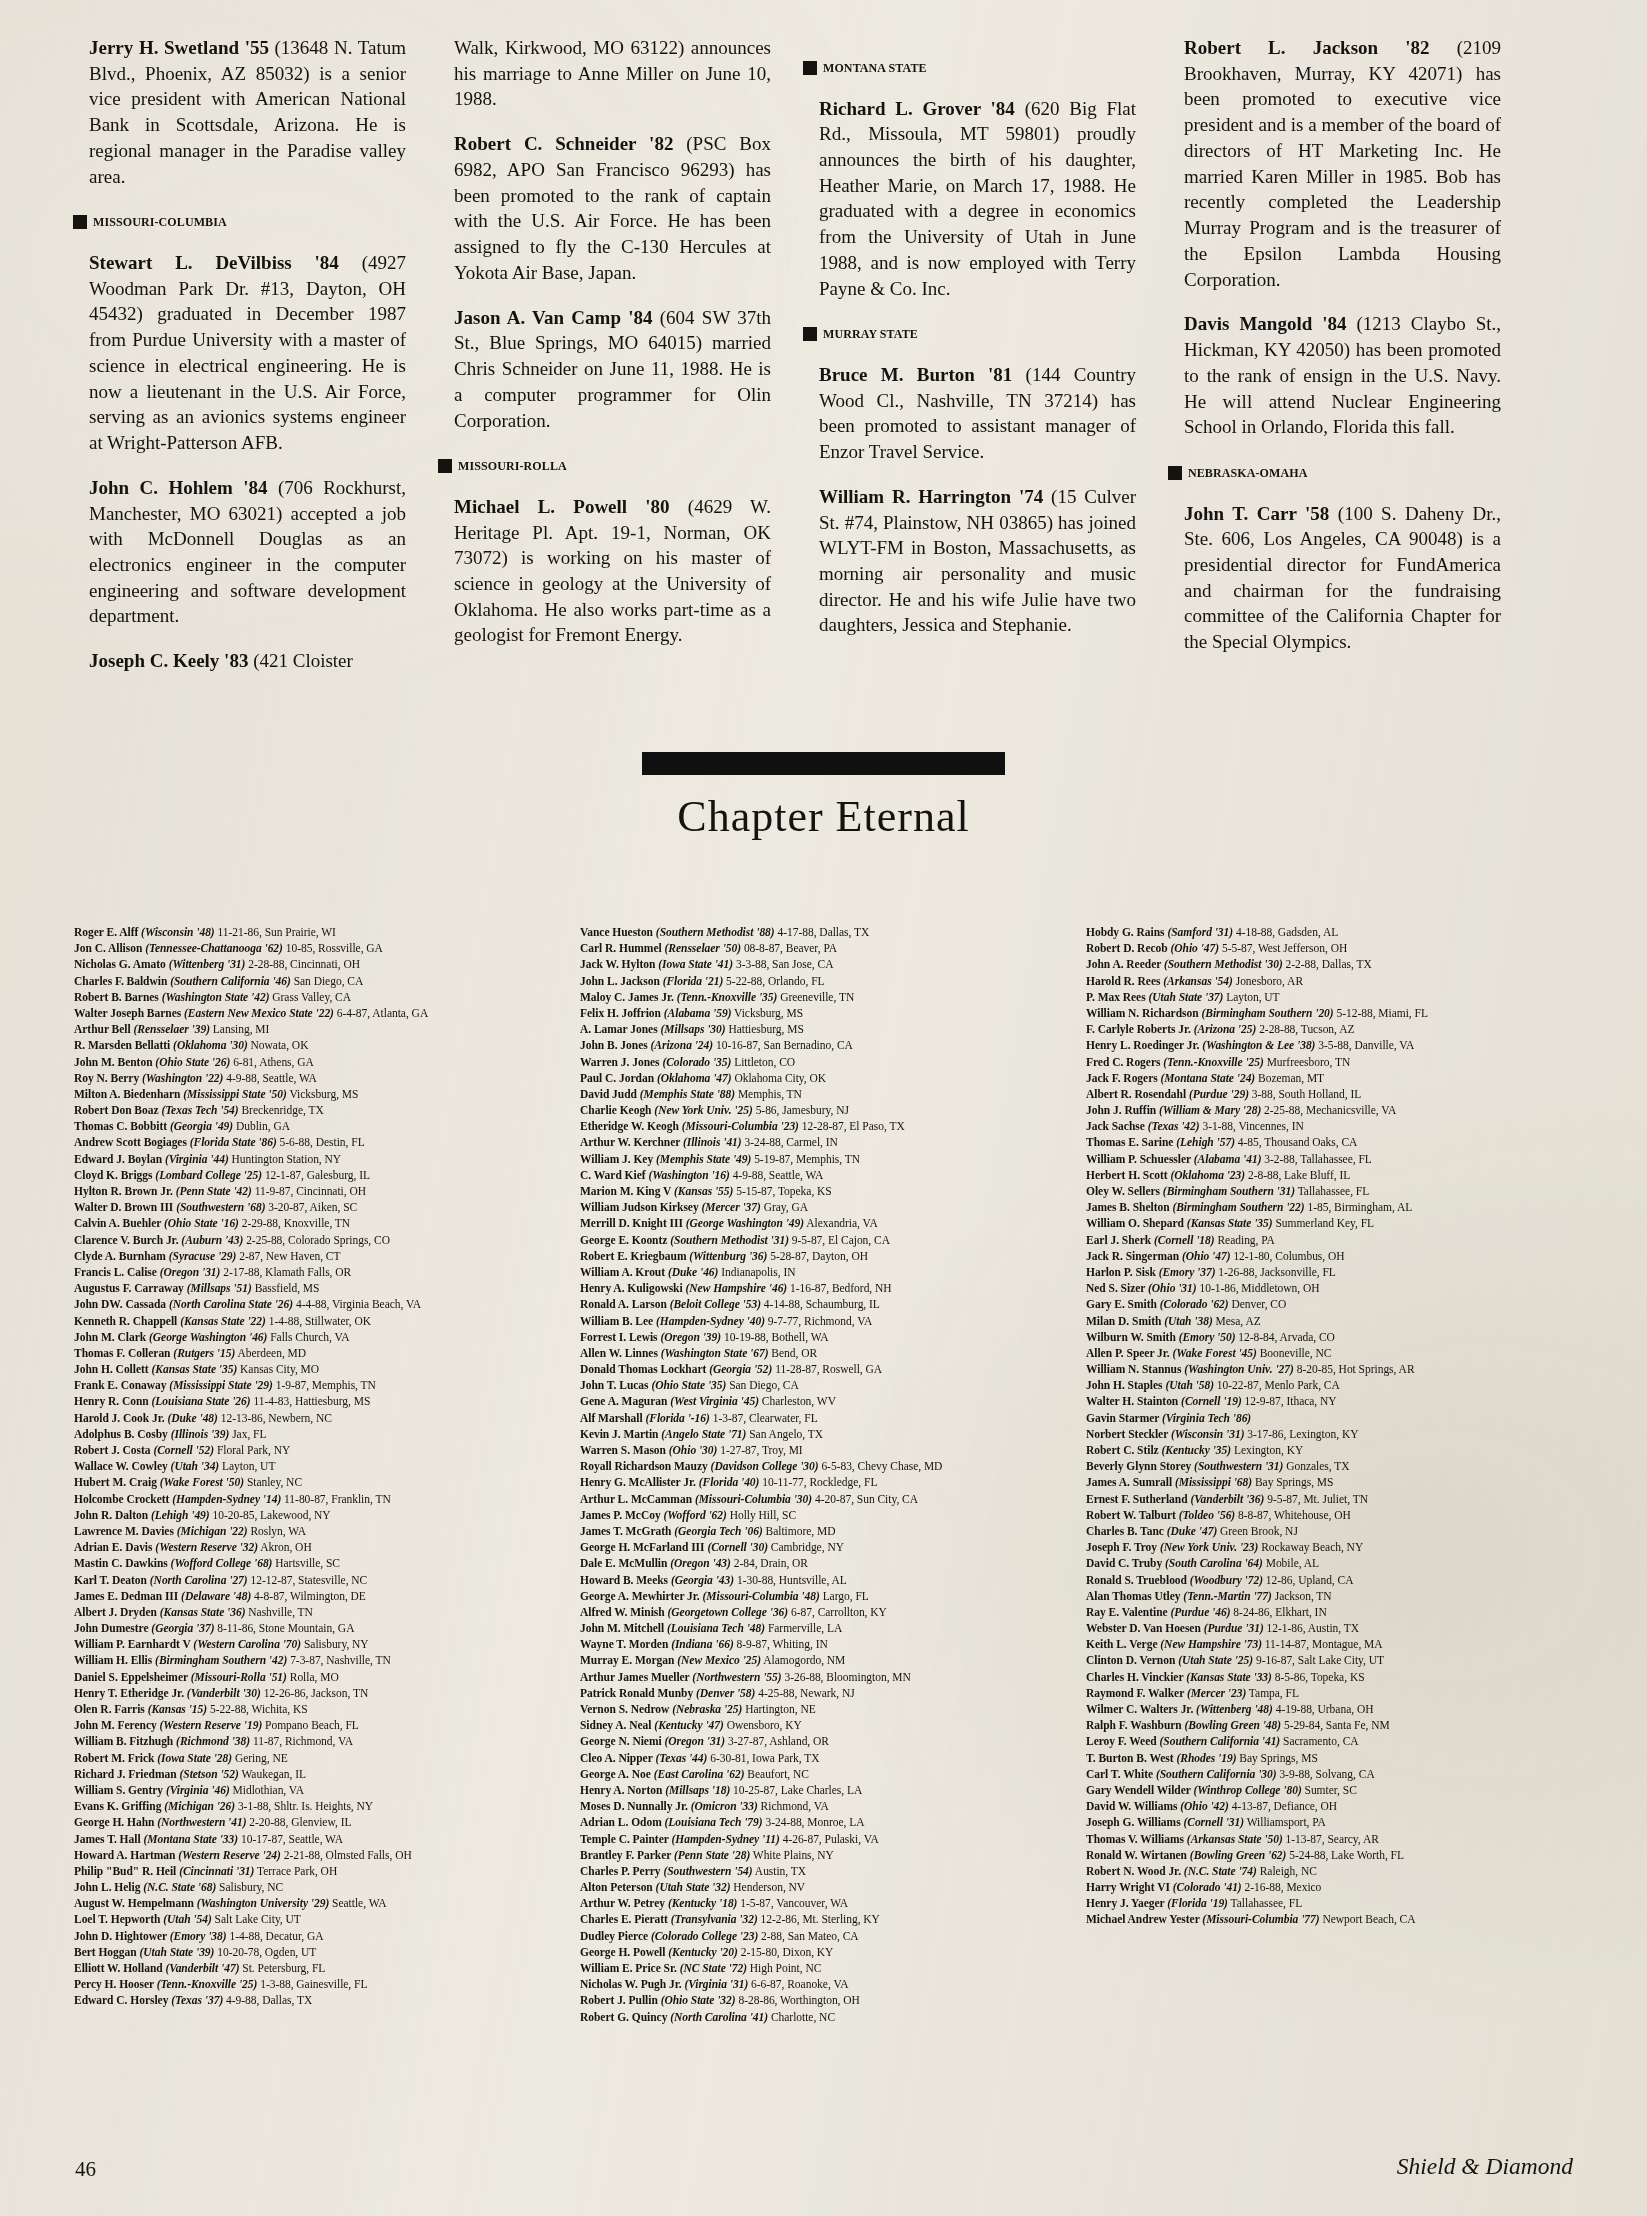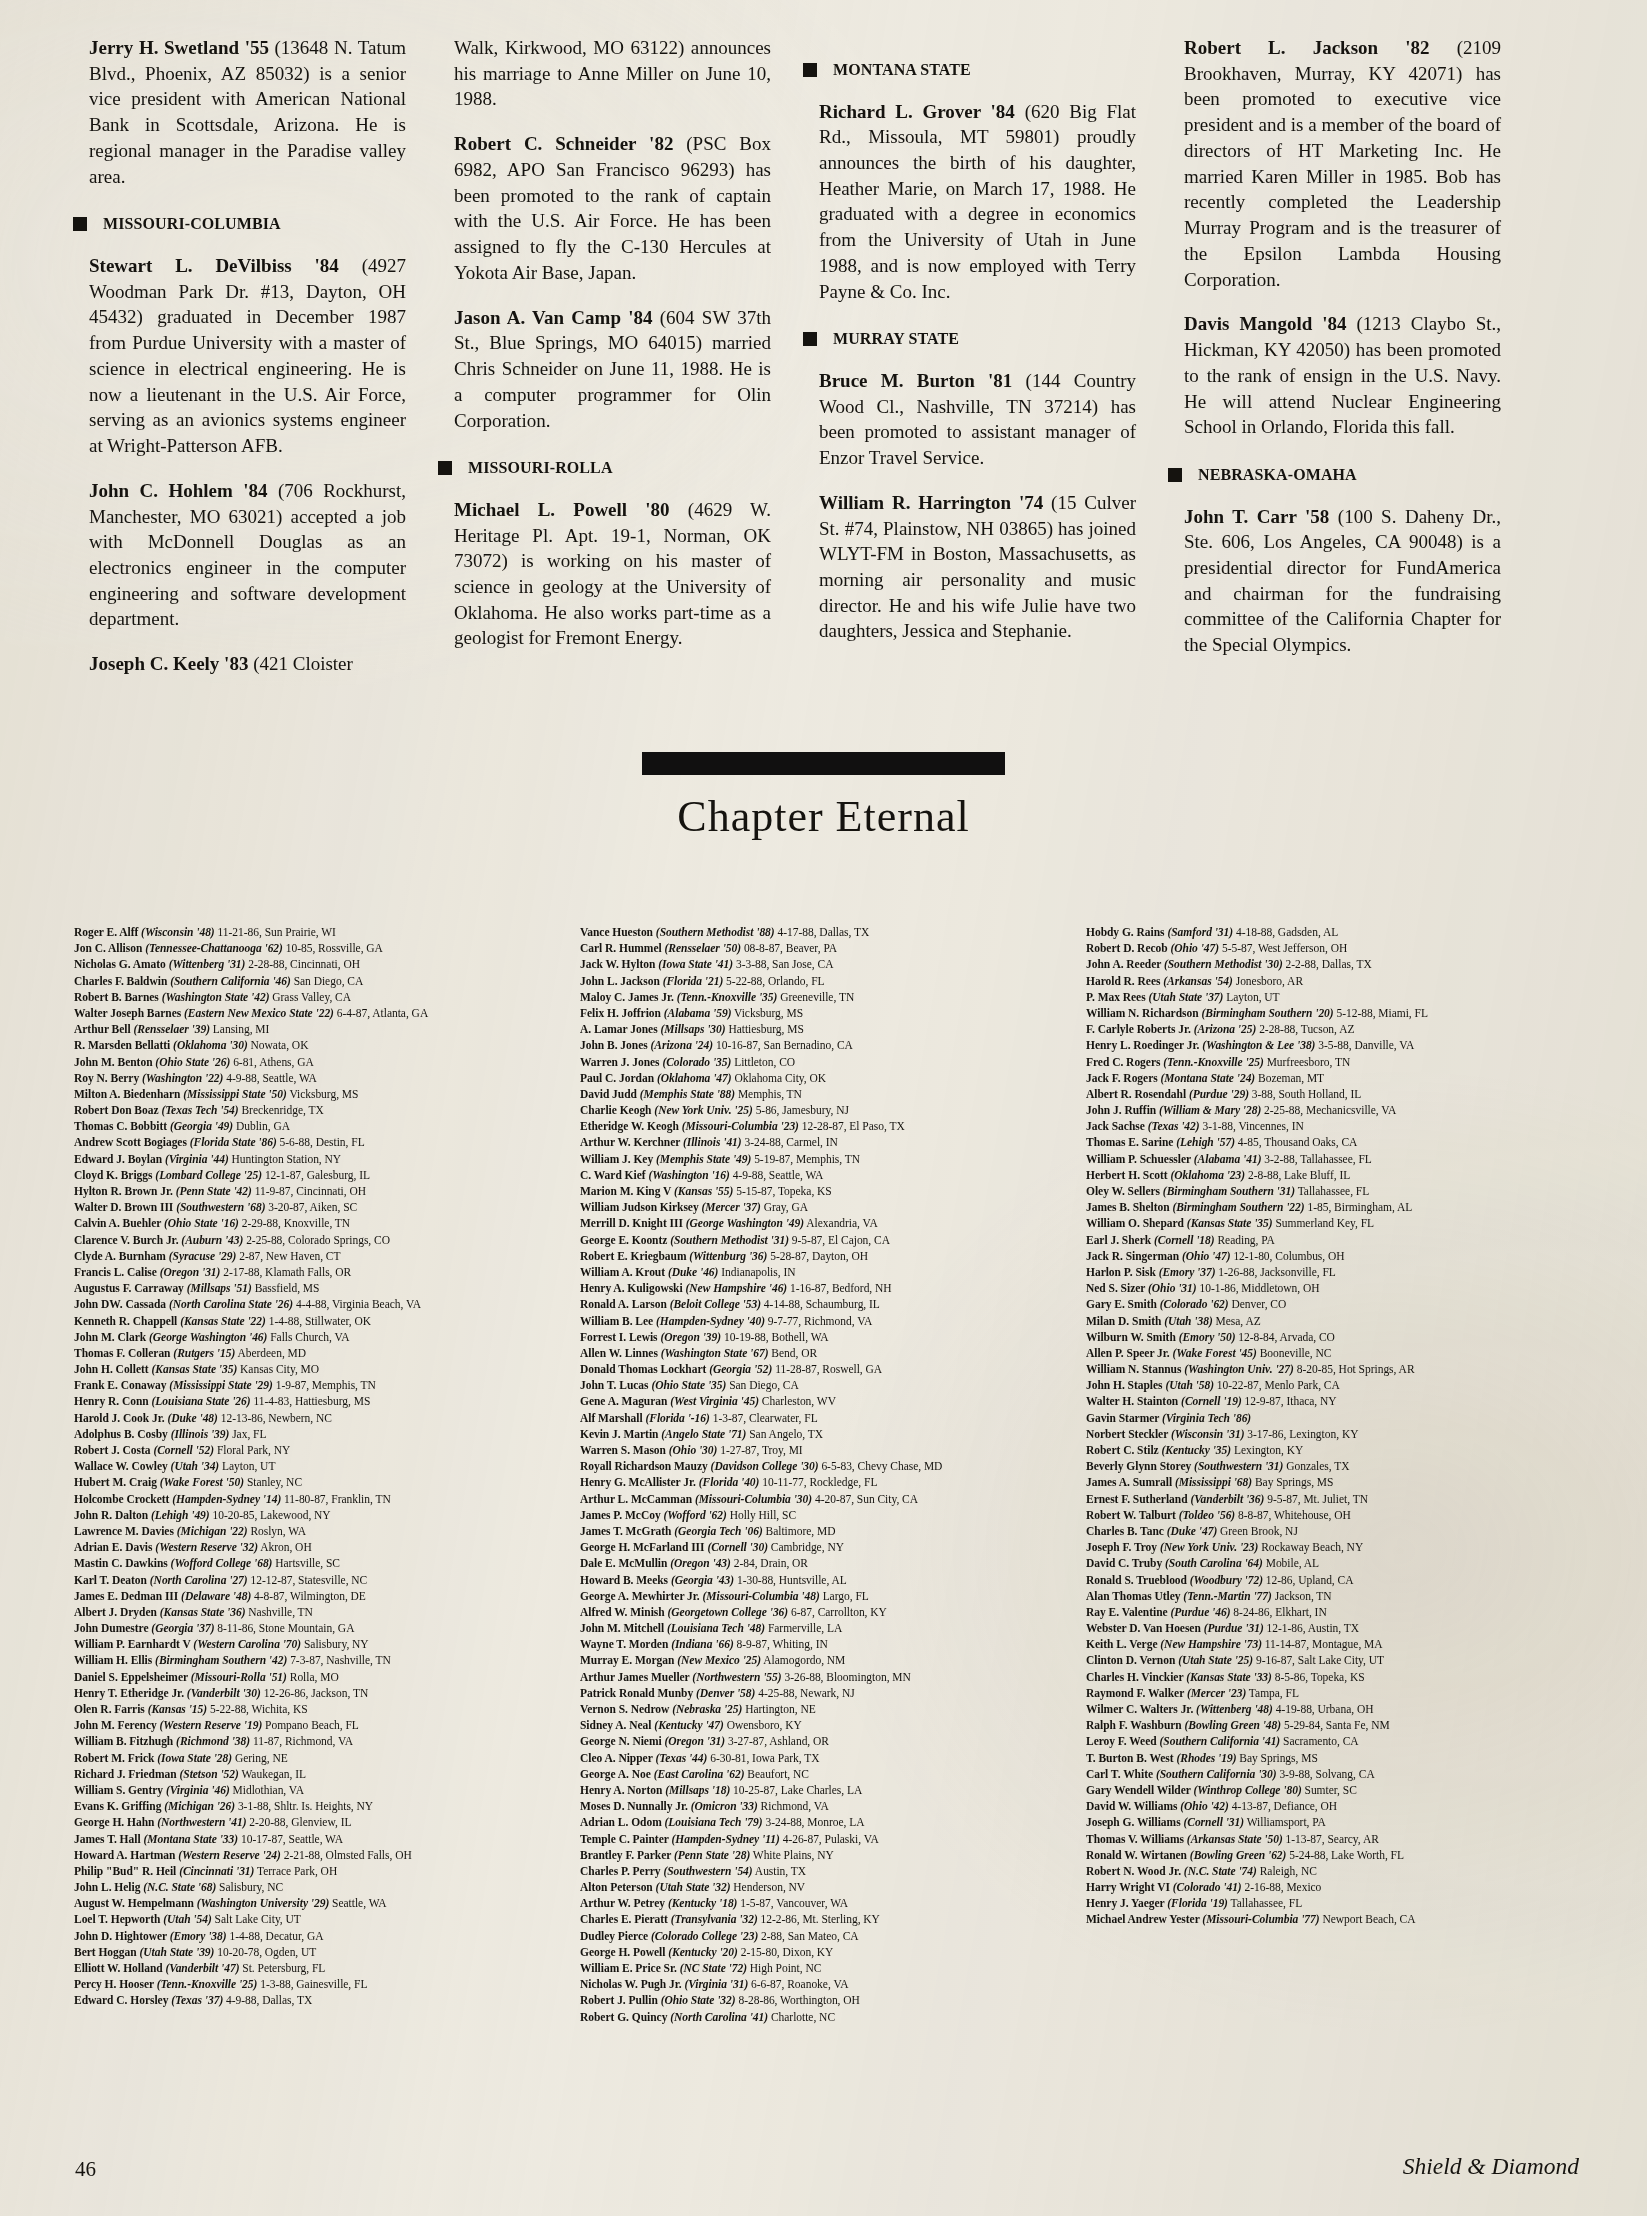--- a/index.html
+++ b/index.html
@@ -53,24 +53,24 @@
     margin: 0 0 19px 16px;
     hyphens: manual;
   }
   .note .nm {
     font-weight: bold;
   }
 
   .chapter-head {
     display: flex;
     align-items: center;
-    gap: 16px;
+    gap: 6px;
     margin: 25.5px 0 20px 0;
     font-weight: bold;
-    font-size: 16px;
+    font-size: 12px;
     letter-spacing: 0.1px;
   }
   .chapter-head .sq {
     width: 14px;
     height: 14px;
     background: #15130f;
     flex: 0 0 14px;
     display: inline-block;
   }
 
@@ -131,21 +131,21 @@
   
   .folio {
     position: absolute;
     left: 75px;
     top: 2157px;
     font-size: 21px;
     z-index: 2;
   }
   .masthead {
     position: absolute;
-    right: 68px;
+    right: 74px;
     top: 2153px;
     font-size: 23.5px;
     font-style: italic;
     font-family: "Liberation Serif", "DejaVu Serif", serif;
     z-index: 2;
   }
 </style>
 </head>
 <body>
 

